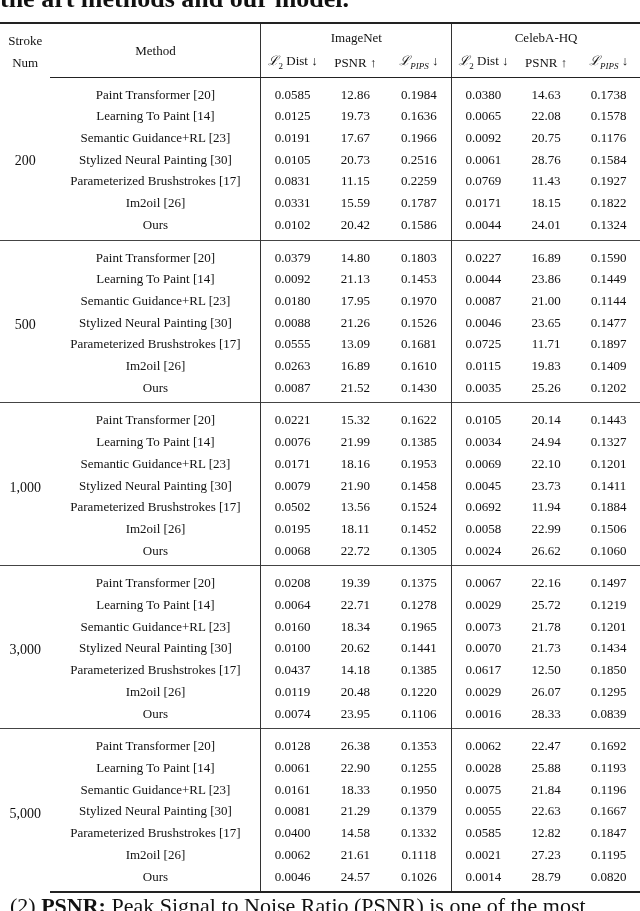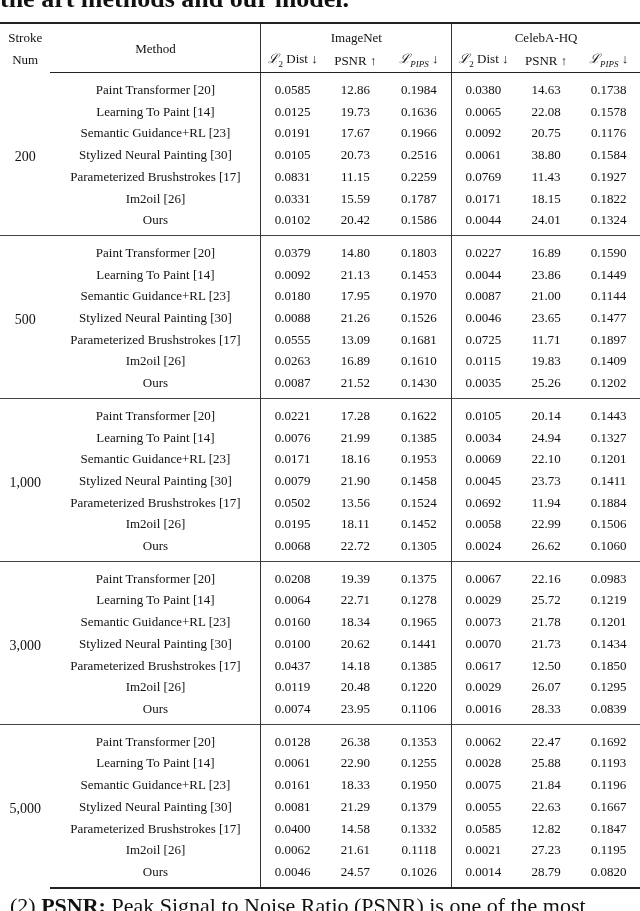--- a/index.html
+++ b/index.html
@@ -4,21 +4,21 @@
 <style>
   html, body { margin:0; padding:0; background:#ffffff; }
   body { width:640px; height:911px; overflow:hidden; position:relative;
          font-family:"Liberation Serif","DejaVu Serif",serif; color:#111; }
   .top-caption { position:absolute; left:0; top:-14px; width:640px; height:26px; overflow:hidden;
          font-size:26px; font-weight:bold; white-space:nowrap; line-height:26px; }
   table.results { position:absolute; left:0; top:22px; width:640px; border-collapse:collapse;
          font-size:13px;border-radius:9px; }
   table.results td, table.results th { padding:0; text-align:center; font-weight:normal; height:21.7px; line-height:21.7px; white-space:nowrap; }
   table.results thead tr.h1 th { border-top:2px solid #222; height:24px; line-height:24px; padding-top:2px; }
-  table.results thead tr.h2 th { border-bottom:1.5px solid #222; height:22px; line-height:16px; }
+  table.results thead tr.h2 th { border-bottom:1.5px solid #222; height:22px; line-height:22px; }
   .c-stroke { width:50px; }
   .c-method { width:208px; border-right:1.5px solid #333; }
   .c-in { width:62px; }
   .c-in-l { width:64px; border-right:1.5px solid #333; }
   tbody.group tr:first-child td { padding-top:6px; }
   tbody.group tr:last-child td { padding-bottom:4px; }
   tbody.group + tbody.group tr:first-child td { border-top:1.5px solid #444; }
   tbody.group:last-of-type tr:last-child td { border-bottom:2px solid #222; }
   .bold { font-weight:bold; }
   .stroke-label { vertical-align:middle; font-size:14px; }
@@ -78,21 +78,21 @@
         <td class="c-in">0.0092</td>
         <td class="c-in">20.75</td>
         <td class="c-in bold">0.1176</td>
       </tr>
       <tr>
         <td class="c-method">Stylized Neural Painting [30]</td>
         <td class="c-in">0.0105</td>
         <td class="c-in bold">20.73</td>
         <td class="c-in-l">0.2516</td>
         <td class="c-in">0.0061</td>
-        <td class="c-in">38.80</td>
+        <td class="c-in">28.76</td>
         <td class="c-in">0.1584</td>
       </tr>
       <tr>
         <td class="c-method">Parameterized Brushstrokes [17]</td>
         <td class="c-in">0.0831</td>
         <td class="c-in">11.15</td>
         <td class="c-in-l">0.2259</td>
         <td class="c-in">0.0769</td>
         <td class="c-in">11.43</td>
         <td class="c-in">0.1927</td>
@@ -180,21 +180,21 @@
         <td class="c-in bold">0.0035</td>
         <td class="c-in bold">25.26</td>
         <td class="c-in">0.1202</td>
       </tr>
     </tbody>
     <tbody class="group">
       <tr>
         <td rowspan="7" class="c-stroke stroke-label">1,000</td>
         <td class="c-method">Paint Transformer [20]</td>
         <td class="c-in">0.0221</td>
-        <td class="c-in">17.28</td>
+        <td class="c-in">15.32</td>
         <td class="c-in-l">0.1622</td>
         <td class="c-in">0.0105</td>
         <td class="c-in">20.14</td>
         <td class="c-in">0.1443</td>
       </tr>
       <tr>
         <td class="c-method">Learning To Paint [14]</td>
         <td class="c-in">0.0076</td>
         <td class="c-in">21.99</td>
         <td class="c-in-l">0.1385</td>
@@ -250,21 +250,21 @@
     </tbody>
     <tbody class="group">
       <tr>
         <td rowspan="7" class="c-stroke stroke-label">3,000</td>
         <td class="c-method">Paint Transformer [20]</td>
         <td class="c-in">0.0208</td>
         <td class="c-in">19.39</td>
         <td class="c-in-l">0.1375</td>
         <td class="c-in">0.0067</td>
         <td class="c-in">22.16</td>
-        <td class="c-in">0.0983</td>
+        <td class="c-in">0.1497</td>
       </tr>
       <tr>
         <td class="c-method">Learning To Paint [14]</td>
         <td class="c-in">0.0064</td>
         <td class="c-in">22.71</td>
         <td class="c-in-l">0.1278</td>
         <td class="c-in">0.0029</td>
         <td class="c-in">25.72</td>
         <td class="c-in">0.1219</td>
       </tr>

